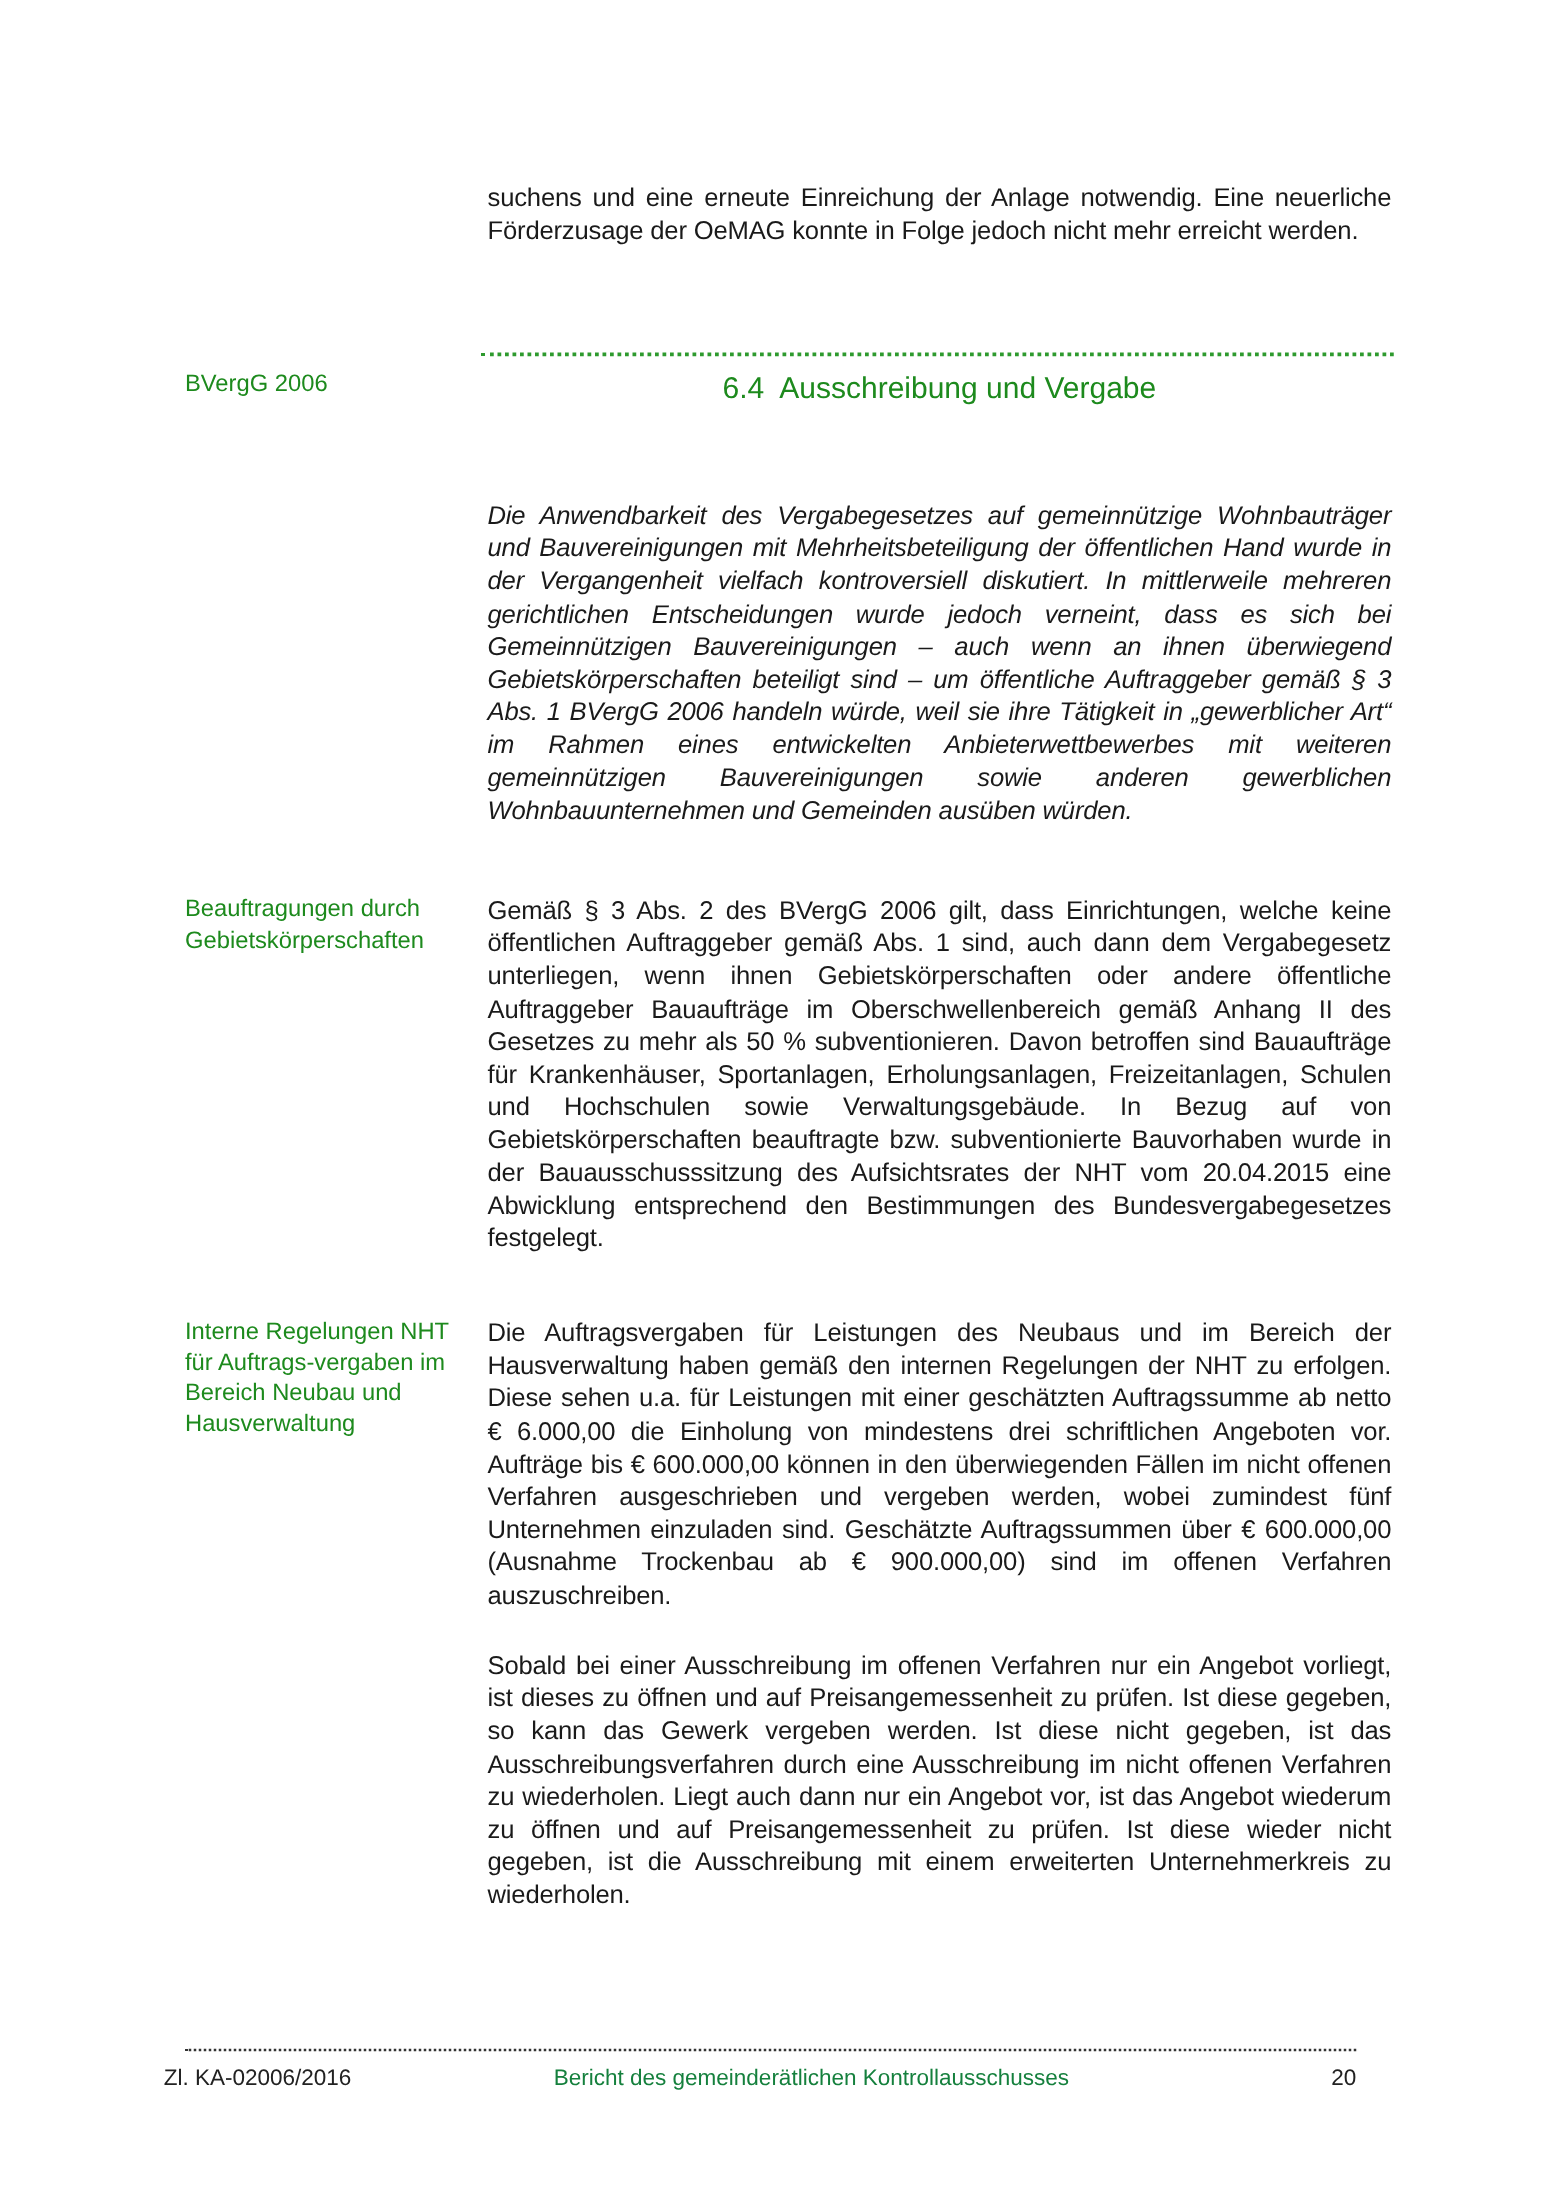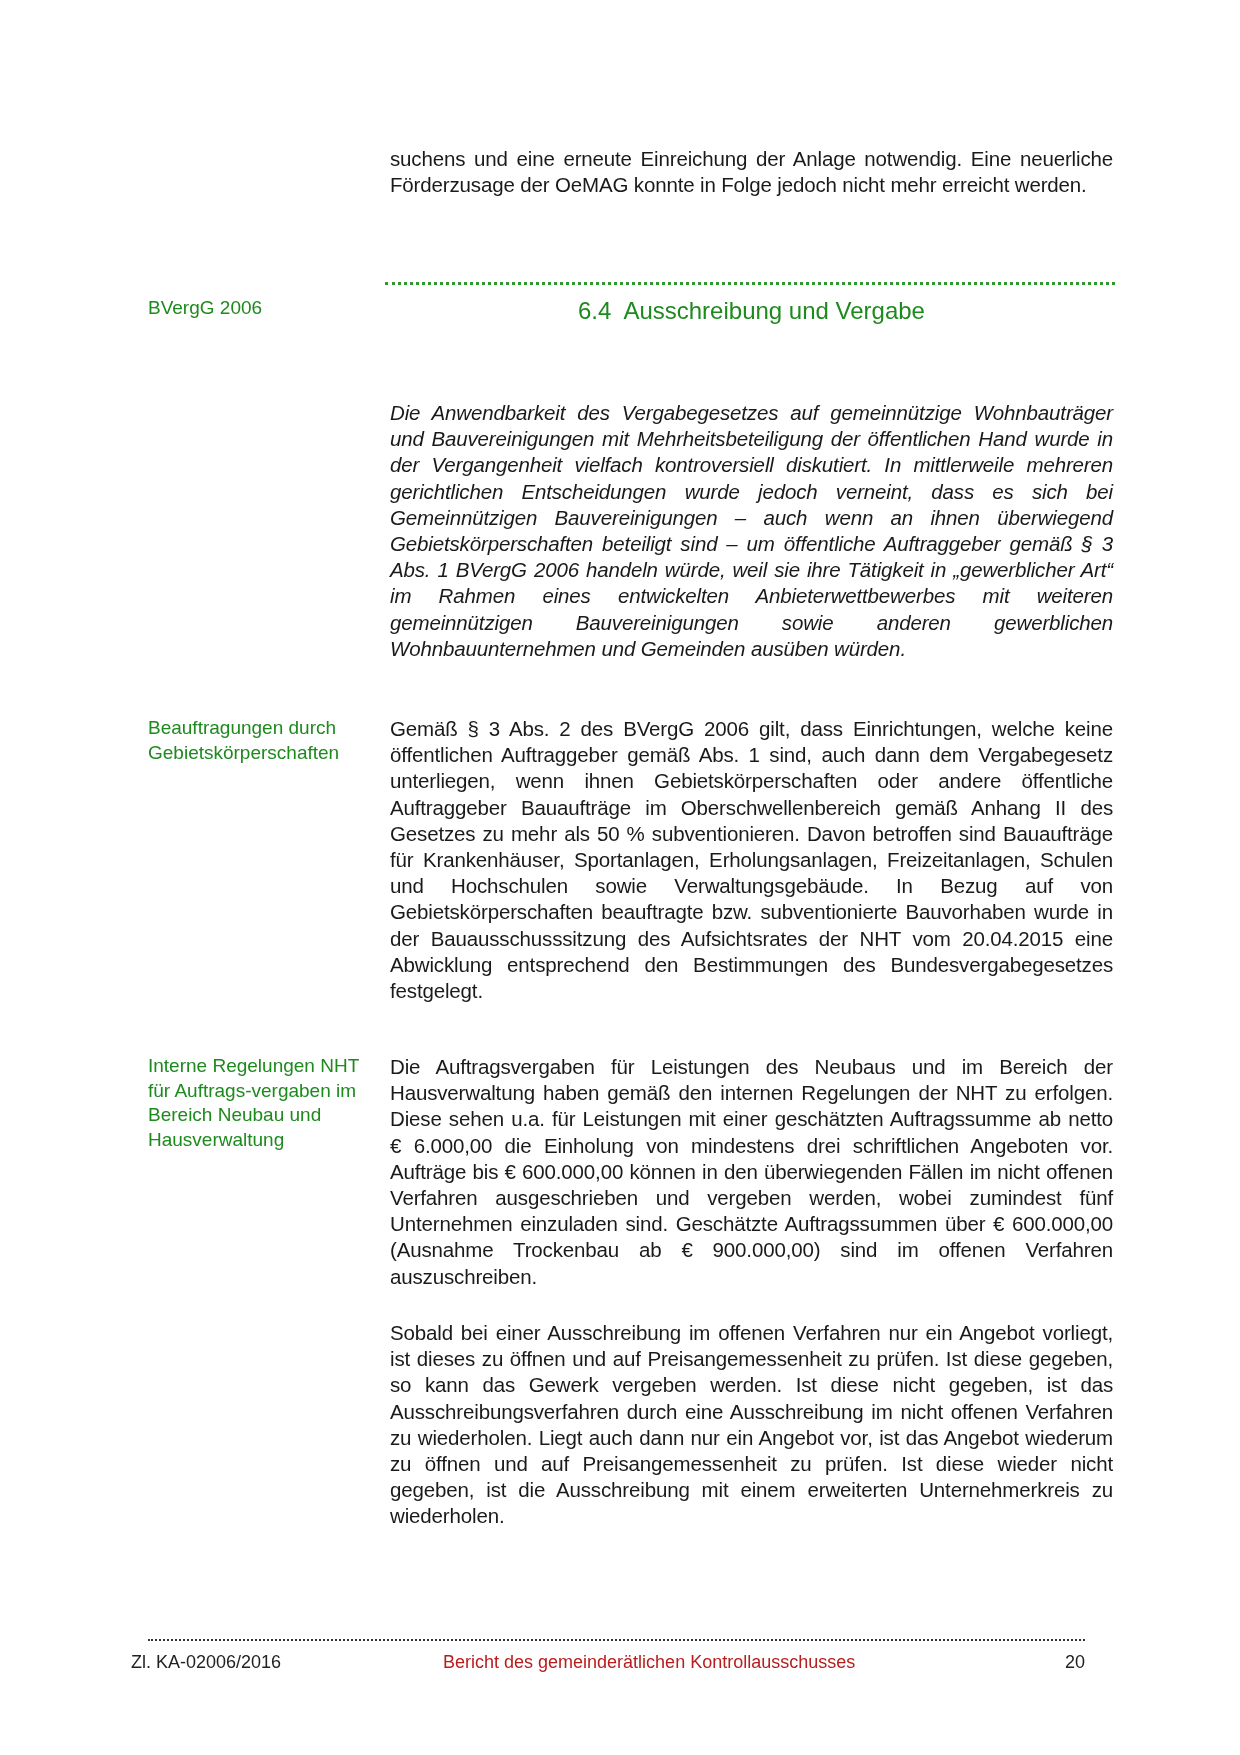--- a/index.html
+++ b/index.html
@@ -24,21 +24,21 @@
   }
   .heading-rule {
     position: absolute; left: 385px; width: 730px; top: 282px; height: 0;
     border-top: 3px dotted #2e9a2e;
   }
   .footer-rule {
     position: absolute; left: 148px; width: 937px; top: 1639px; height: 0;
     border-top: 2px dotted #333333;
   }
   .footer-left { position: absolute; left: 131px; top: 1652px; font-size: 18px; color: #222; }
-  .footer-center { position: absolute; left: 443px; top: 1652px; font-size: 18px; color: #b91c1c; }
+  .footer-center { position: absolute; left: 443px; top: 1652px; font-size: 18px; color: #15803d; }
   .footer-right { position: absolute; left: 1060px; width: 30px; text-align: center; top: 1652px; font-size: 18px; color: #222; }
 </style>
 </head>
 <body>
 
 <div class="page">
 
   <div class="body-col" style="top:146px;">
     <p>suchens und eine erneute Einreichung der Anlage notwendig. Eine neuerliche Förderzusage der OeMAG konnte in Folge jedoch nicht mehr erreicht werden.</p>
   </div>

